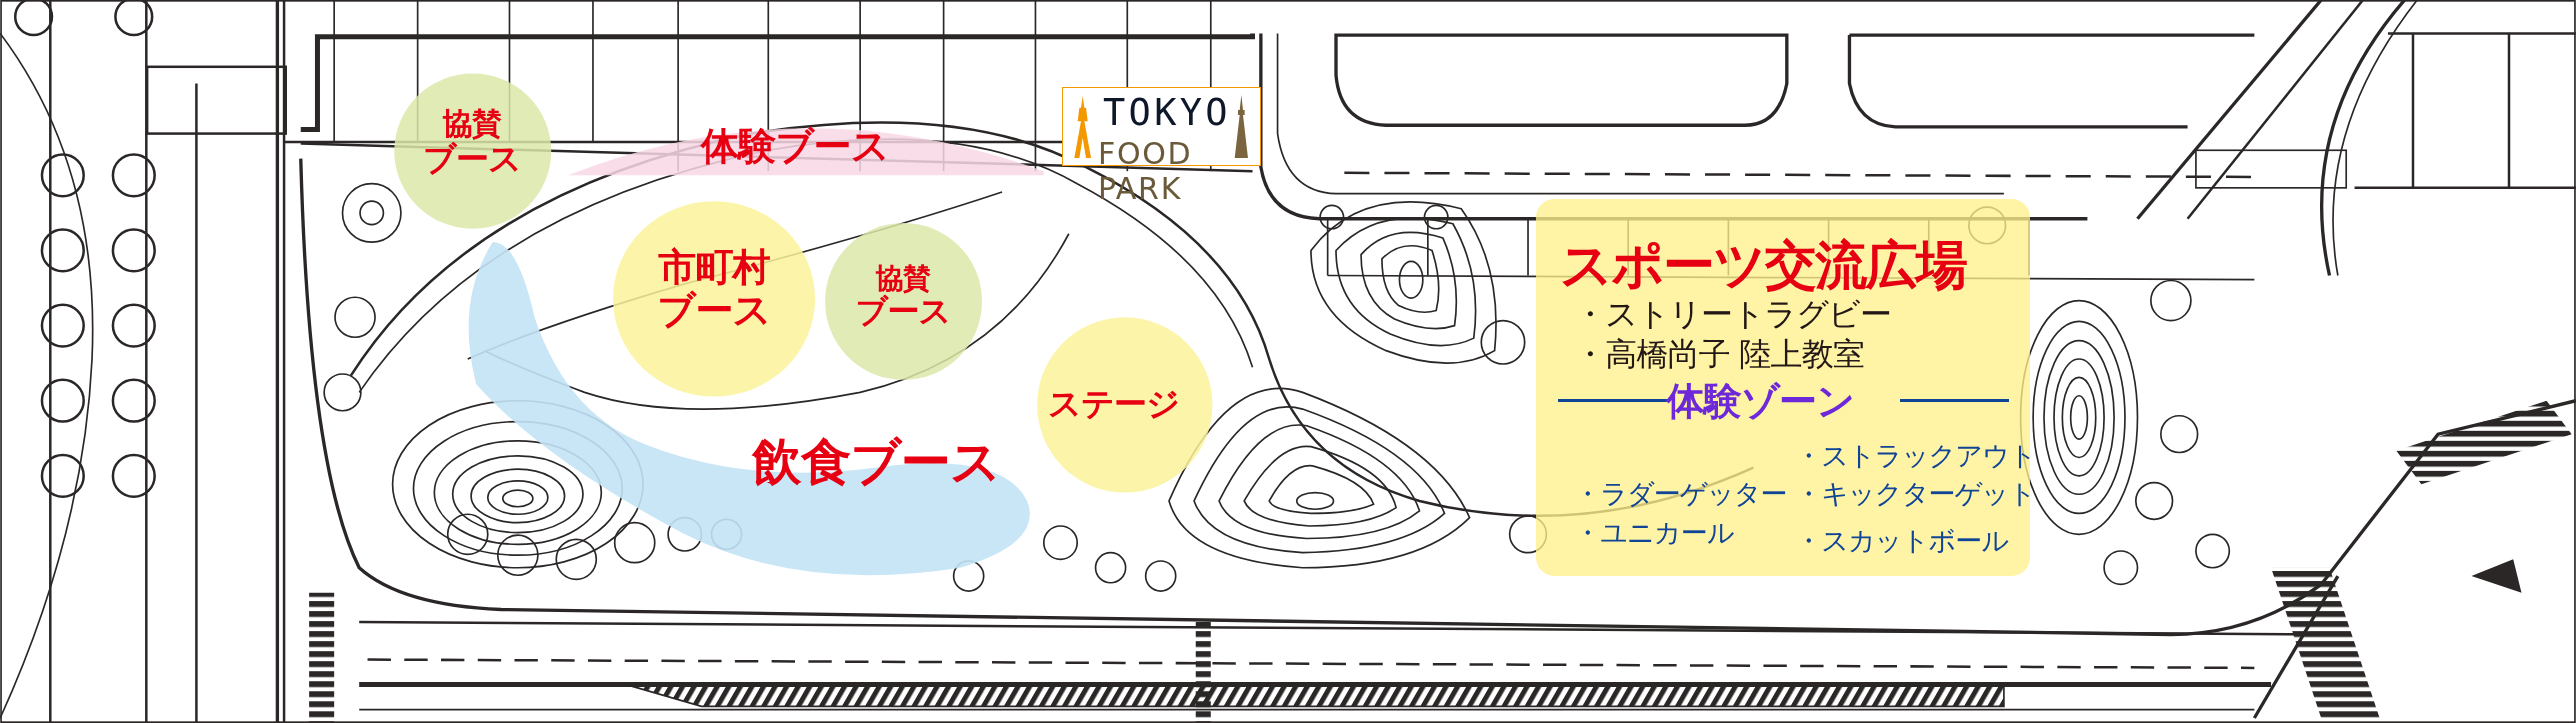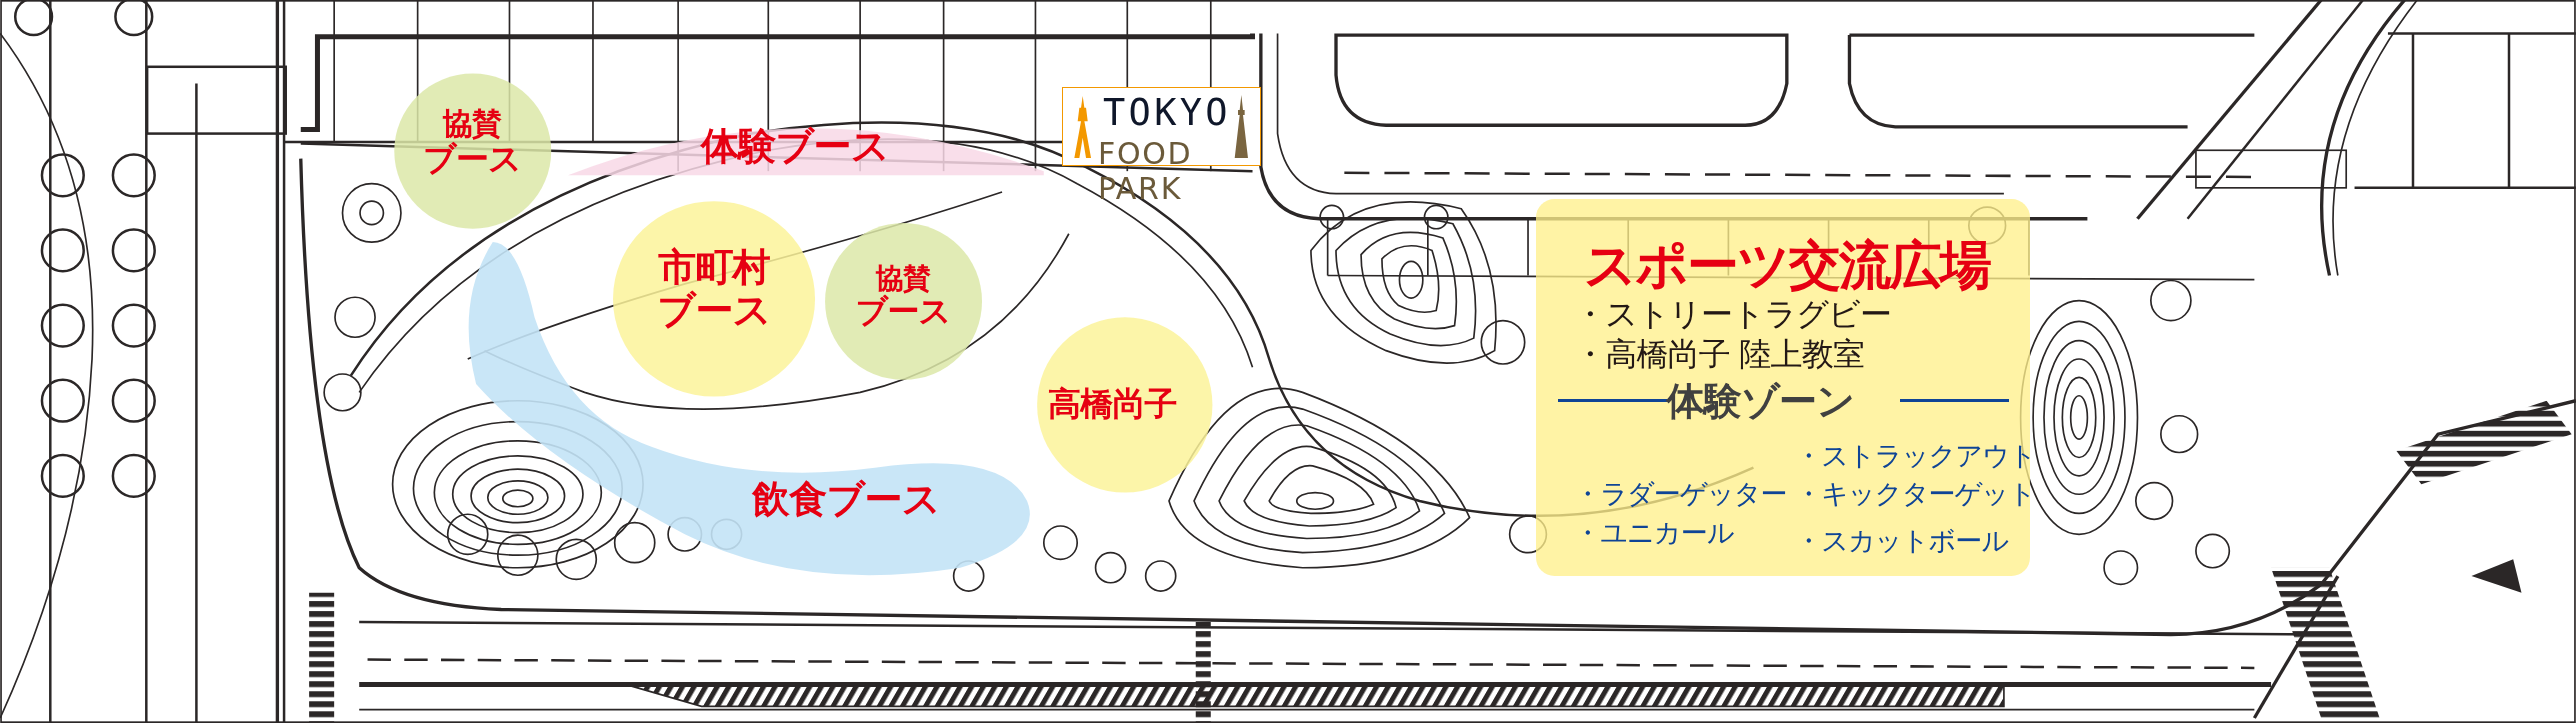--- a/index.html
+++ b/index.html
@@ -5,25 +5,25 @@
   html, body { margin:0; padding:0; background:#ffffff; }
   body { width:2576px; height:723px; position:relative; overflow:hidden;
          font-family:"DejaVu Sans","Liberation Sans",sans-serif; }
   #map { position:absolute; left:0; top:0; width:2576px; height:723px; }
   .lbl { position:absolute; color:#e60012; font-weight:bold; text-align:center;
          line-height:1.12; letter-spacing:-0.8px; white-space:nowrap;
          font-family:"DejaVu Sans","Liberation Sans",sans-serif; }
   .zone { position:absolute; }
   .panel { position:absolute; left:1536px; top:199px; width:494px; height:377px;
            background:rgba(255,240,140,0.78); border-radius:18.4px; }
-  .panel-title { position:absolute; left:48px; top:32px; font-size:52px; font-weight:bold;
+  .panel-title { position:absolute; left:24px; top:32px; font-size:52px; font-weight:bold;
                  color:#e60012; letter-spacing:-1.7px; white-space:nowrap; }
   .panel-item { position:absolute; left:38px; font-size:32px; color:#231815; white-space:nowrap; letter-spacing:-0.8px; }
   .panel-sub { position:absolute; left:0; width:449px; top:177px; text-align:center;
-               font-size:38px; font-weight:bold; color:#404040; white-space:nowrap; letter-spacing:-0.8px; }
+               font-size:38px; font-weight:bold; color:#6d28d9; white-space:nowrap; letter-spacing:-0.8px; }
   .panel-rule { position:absolute; top:200px; height:2.5px; background:#0f4496; }
   .exp-item { position:absolute; font-size:27px; color:#0f4496; white-space:nowrap; letter-spacing:-0.8px; }
   .logo { position:absolute; left:1062px; top:87px; width:197px; height:77px;
           border:1.7px solid #f39800; background:#ffffff; }
   .logo-top { position:absolute; left:40px; top:3.3px; font-size:37px; color:#0f172a;
               font-family:"DejaVu Sans Mono","Liberation Mono",monospace; letter-spacing:3.3px; font-weight:normal;}
   .logo-bottom { position:absolute; left:35px; top:48px; font-size:30px; color:#6b5a3a; letter-spacing:1.7px;
                  font-family:"DejaVu Sans","Liberation Sans",sans-serif; }
 </style>
 </head>
@@ -221,22 +221,22 @@
 </div>
 <div class="lbl" style="left:701px;top:125px;font-size:38px;">体験ブース</div>
 <div class="lbl" style="left:643px;top:246px;width:142px;font-size:38px;">
   <div>市町村</div>
   <div>ブース</div>
 </div>
 <div class="lbl" style="left:853px;top:263px;width:100px;font-size:28px;">
   <div>協賛</div>
   <div style="font-size:32px;">ブース</div>
 </div>
-<div class="lbl" style="left:752px;top:478px;font-size:38px;">飲食ブース</div>
-<div class="lbl" style="left:1048px;top:386px;font-size:33px;">高橋尚子</div>
+<div class="lbl" style="left:752px;top:434px;font-size:50px;">飲食ブース</div>
+<div class="lbl" style="left:1048px;top:386px;font-size:33px;">ステージ</div>
 
 <div class="logo">
   <svg style="position:absolute;left:8.4px;top:8.4px;" width="23.4" height="62" viewBox="0 0 28 74">
     <path d="M14 0 L16 14 L18 14 L20 30 L16 30 L24 74 L18 74 L14 50 L10 74 L4 74 L12 30 L8 30 L10 14 L12 14 Z" fill="#f39800"></path>
   </svg>
   <div class="logo-top">TOKYO</div>
   <div class="logo-bottom">FOOD PARK</div>
   <svg style="position:absolute;right:10px;top:6.7px;" width="16.7" height="63" viewBox="0 0 20 76">
     <path d="M10 0 L12 18 L14 18 L14 24 L12 24 L18 76 L2 76 L8 24 L6 24 L6 18 L8 18 Z" fill="#7a6540"></path>
   </svg>

